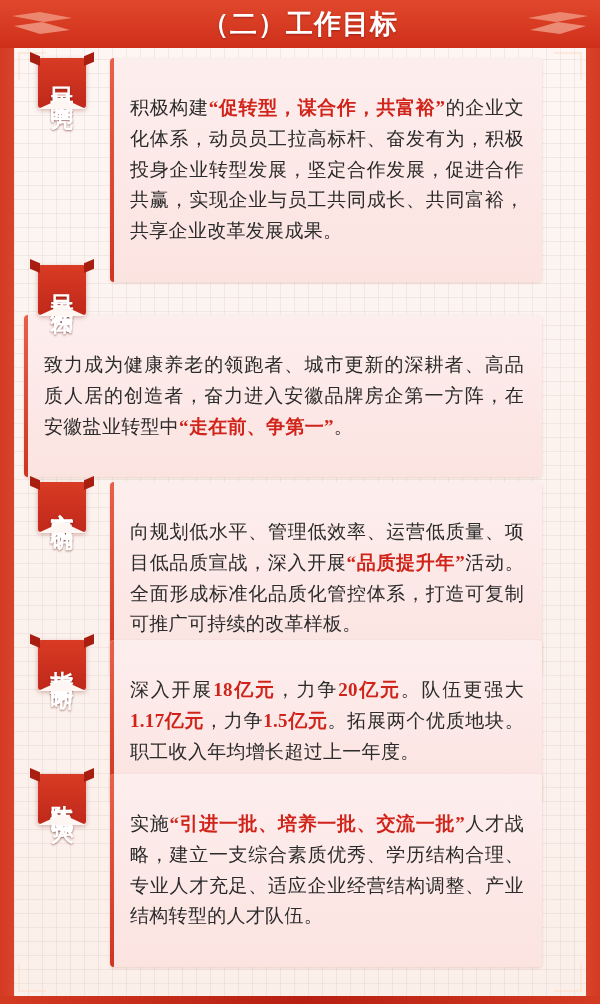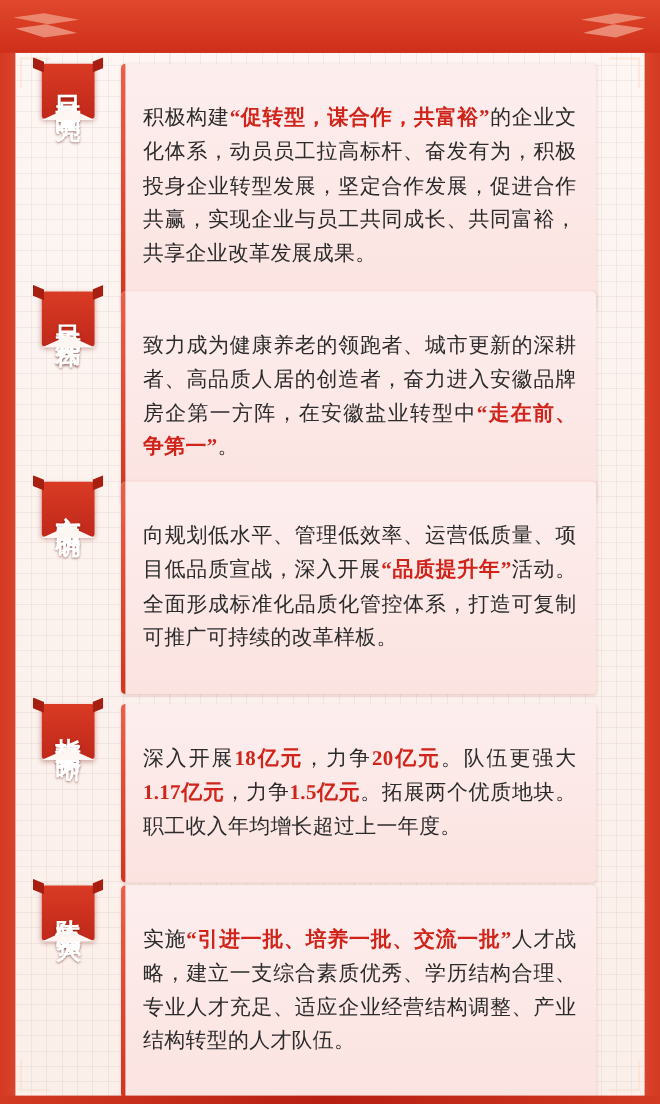--- a/index.html
+++ b/index.html
@@ -189,70 +189,71 @@
   <div class="corner bl"></div>
   <div class="corner br"></div>
 
   <div class="header">
     <span class="header-deco-left">
       <svg width="64" height="28" viewBox="0 0 64 28" xmlns="http://www.w3.org/2000/svg">
         <path d="M2 6 L30 2 L62 8 L34 12 Z" fill="#f3a58e" opacity="0.7"></path>
         <path d="M4 16 L32 12 L60 20 L30 24 Z" fill="#ffd9c8" opacity="0.5"></path>
       </svg>
     </span>
+    <span class="header-title">（二）工作目标</span>
     <span class="header-deco-right">
       <svg width="64" height="28" viewBox="0 0 64 28" xmlns="http://www.w3.org/2000/svg">
         <path d="M62 6 L34 2 L2 8 L30 12 Z" fill="#f3a58e" opacity="0.7"></path>
         <path d="M60 16 L32 12 L4 20 L34 24 Z" fill="#ffd9c8" opacity="0.5"></path>
       </svg>
     </span>
   </div>
 
   <div id="blocks-root">
       <div class="block" style="top: 58px;">
         <div class="ribbon">
           <span class="ribbon-tail-l"></span>
           <span class="ribbon-tail-r"></span>
           <span class="ribbon-text">口号更响亮</span>
         </div>
         <div class="card">
           <p class="card-text"><span class="">积极构建</span><span class="hl">“促转型，谋合作，共富裕”</span><span class="">的企业文化体系，动员员工拉高标杆、奋发有为，积极投身企业转型发展，坚定合作发展，促进合作共赢，实现企业与员工共同成长、共同富裕，共享企业改革发展成果。</span></p>
         </div>
       </div>
-      <div class="block" style="top: 265px;">
+      <div class="block" style="top: 265px; flex-direction: column;">
         <div class="ribbon">
           <span class="ribbon-tail-l"></span>
           <span class="ribbon-tail-r"></span>
           <span class="ribbon-text">目标更宏伟</span>
         </div>
         <div class="card">
           <p class="card-text"><span class="">致力成为健康养老的领跑者、城市更新的深耕者、高品质人居的创造者，奋力进入安徽品牌房企第一方阵，在安徽盐业转型中</span><span class="hl">“走在前、争第一”</span><span class="">。</span></p>
         </div>
       </div>
-      <div class="block" style="top: 438px;">
+      <div class="block" style="top: 482px;">
         <div class="ribbon">
           <span class="ribbon-tail-l"></span>
           <span class="ribbon-tail-r"></span>
           <span class="ribbon-text">方向更明确</span>
         </div>
         <div class="card">
           <p class="card-text"><span class="">向规划低水平、管理低效率、运营低质量、项目低品质宣战，深入开展</span><span class="hl">“品质提升年”</span><span class="">活动。全面形成标准化品质化管控体系，打造可复制可推广可持续的改革样板。</span></p>
         </div>
       </div>
       <div class="block" style="top: 640px;">
         <div class="ribbon">
           <span class="ribbon-tail-l"></span>
           <span class="ribbon-tail-r"></span>
           <span class="ribbon-text">指标更明晰</span>
         </div>
         <div class="card">
           <p class="card-text"><span class="">深入开展</span><span class="hl">18亿元</span><span class="">，力争</span><span class="hl">20亿元</span><span class="">。队伍更强大</span><span class="hl">1.17亿元</span><span class="">，力争</span><span class="hl">1.5亿元</span><span class="">。拓展两个优质地块。职工收入年均增长超过上一年度。</span></p>
         </div>
       </div>
-      <div class="block" style="top: 805px;">
+      <div class="block" style="top: 774px;">
         <div class="ribbon">
           <span class="ribbon-tail-l"></span>
           <span class="ribbon-tail-r"></span>
           <span class="ribbon-text">队伍更强大</span>
         </div>
         <div class="card">
           <p class="card-text"><span class="">实施</span><span class="hl">“引进一批、培养一批、交流一批”</span><span class="">人才战略，建立一支综合素质优秀、学历结构合理、专业人才充足、适应企业经营结构调整、产业结构转型的人才队伍。</span></p>
         </div>
       </div>
     </div>

